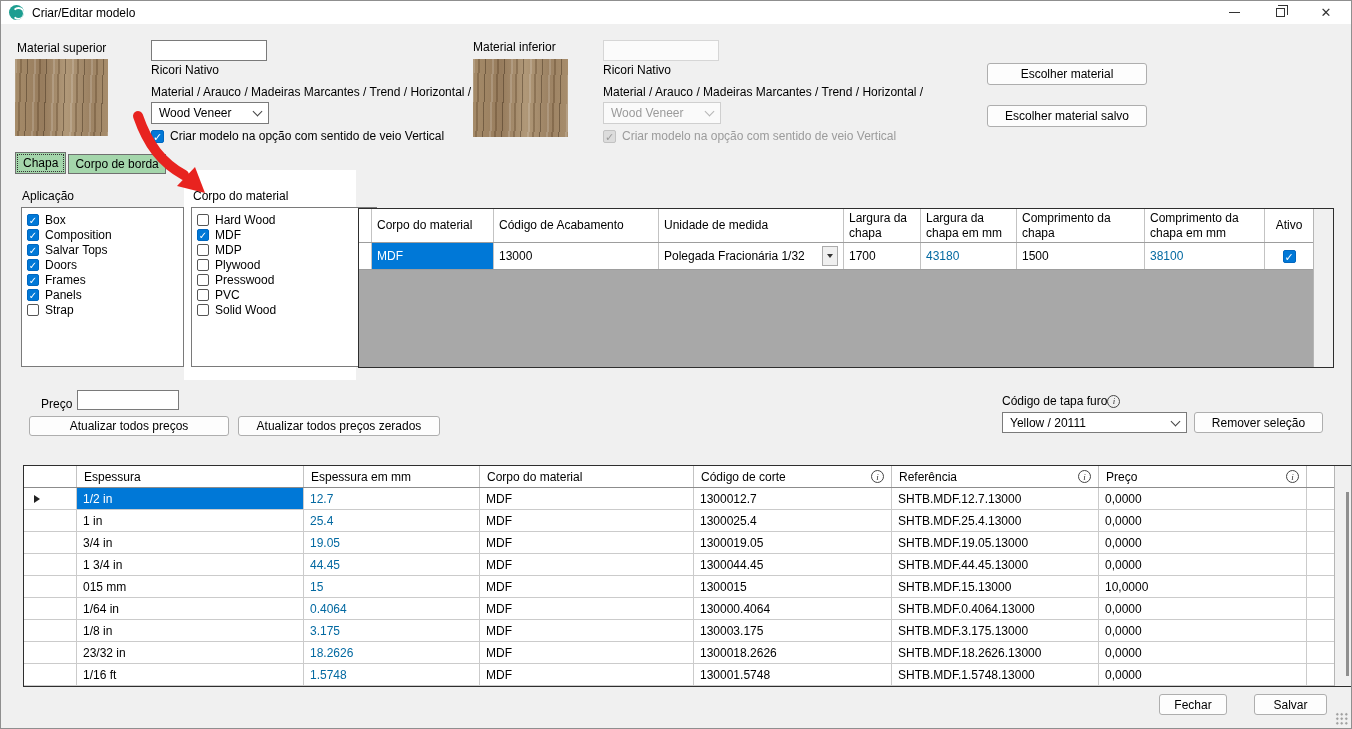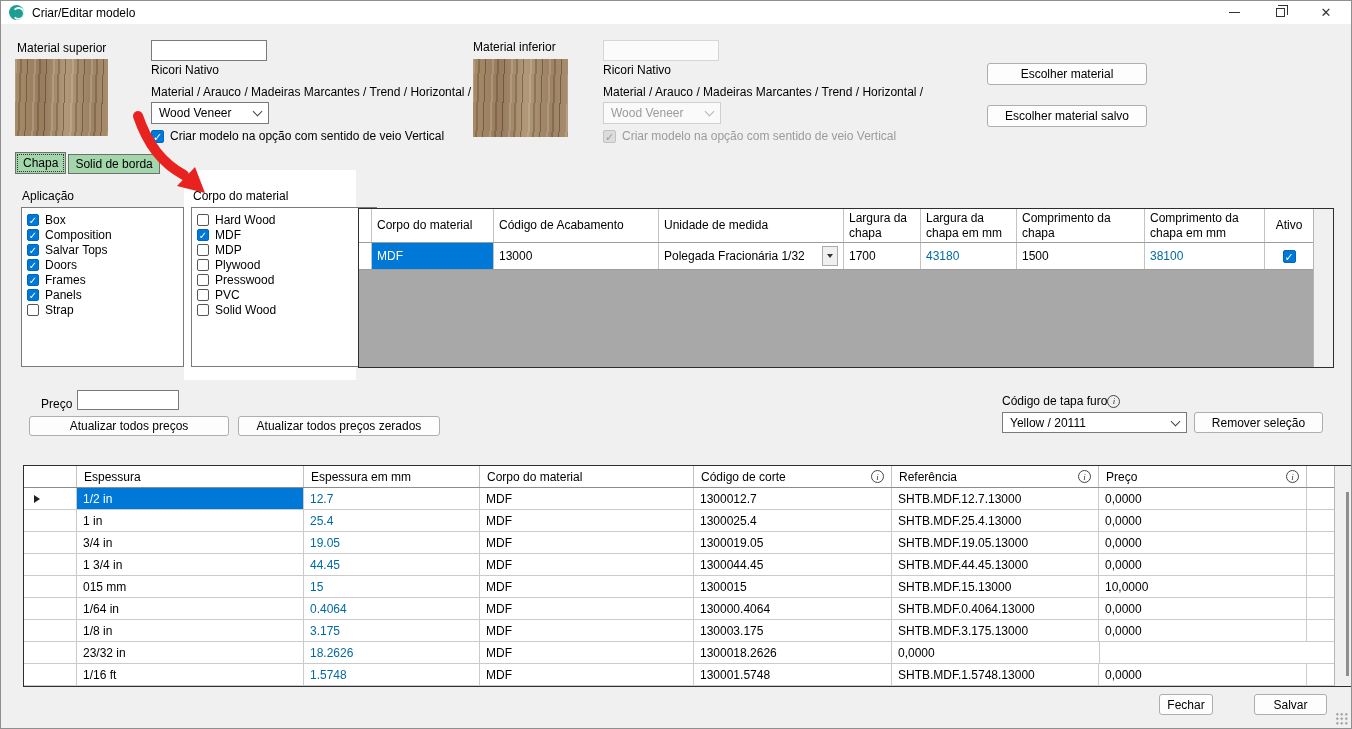--- a/index.html
+++ b/index.html
@@ -159,21 +159,21 @@
   <div class="check-row dis-text" style="left:602px;top:128px;">
     <span class="cb dis"></span>
     <span>Criar modelo na opção com sentido de veio Vertical</span>
   </div>
 
   <div class="btn" style="left:986px;top:62px;width:160px;height:22px;">Escolher material</div>
   <div class="btn" style="left:986px;top:104px;width:160px;height:22px;">Escolher material salvo</div>
 
   <div id="tabs">
     <div class="tab active">Chapa</div>
-    <div class="tab">Solid de borda</div>
+    <div class="tab">Corpo de borda</div>
   </div>
 
   <div id="corpo-panel"></div>
 
   <div class="lbl" style="left:21px;top:188px;">Aplicação</div>
   <div class="listbox" style="left:20px;top:206px;width:163px;height:160px;">
     <div class="lb-item">
         <span class="cb"></span>
         <span>Box</span>
       </div>
@@ -367,38 +367,39 @@
       <div class="tg-cell tw-4">130003.175</div>
       <div class="tg-cell tw-5">SHTB.MDF.3.175.13000</div>
       <div class="tg-cell tw-6">0,0000</div>
     </div>
     <div class="tg-row">
       <div class="tg-cell tw-sel"></div>
       <div class="tg-cell tw-1">23/32 in</div>
       <div class="tg-cell tw-2 gray-val">18.2626</div>
       <div class="tg-cell tw-3">MDF</div>
       <div class="tg-cell tw-4">1300018.2626</div>
+      <div class="tg-cell tw-5">SHTB.MDF.18.2626.13000</div>
       <div class="tg-cell tw-6">0,0000</div>
     </div>
     <div class="tg-row">
       <div class="tg-cell tw-sel"></div>
       <div class="tg-cell tw-1">1/16 ft</div>
       <div class="tg-cell tw-2 gray-val">1.5748</div>
       <div class="tg-cell tw-3">MDF</div>
       <div class="tg-cell tw-4">130001.5748</div>
       <div class="tg-cell tw-5">SHTB.MDF.1.5748.13000</div>
       <div class="tg-cell tw-6">0,0000</div>
     </div>
 
     <div class="vscroll">
         <div class="thumb"></div>
       </div>
   </div>
 
-  <div class="btn" style="left:1158px;top:693px;width:54px;height:21px;">Fechar</div>
+  <div class="btn" style="left:1158px;top:693px;width:68px;height:21px;">Fechar</div>
   <div class="btn" style="left:1253px;top:693px;width:73px;height:21px;">Salvar</div>
   <div id="grip"></div>
 
   <svg id="arrow-overlay" viewBox="0 0 1352 729" xmlns="http://www.w3.org/2000/svg">
     <path d="M137,115 C147,144 161,162 183,174" fill="none" stroke="#e8231f" stroke-width="10" stroke-linecap="round"></path>
     <polygon points="204,192 176,185 194,166" fill="#e8231f"></polygon>
   </svg>
 
 </div>
 

